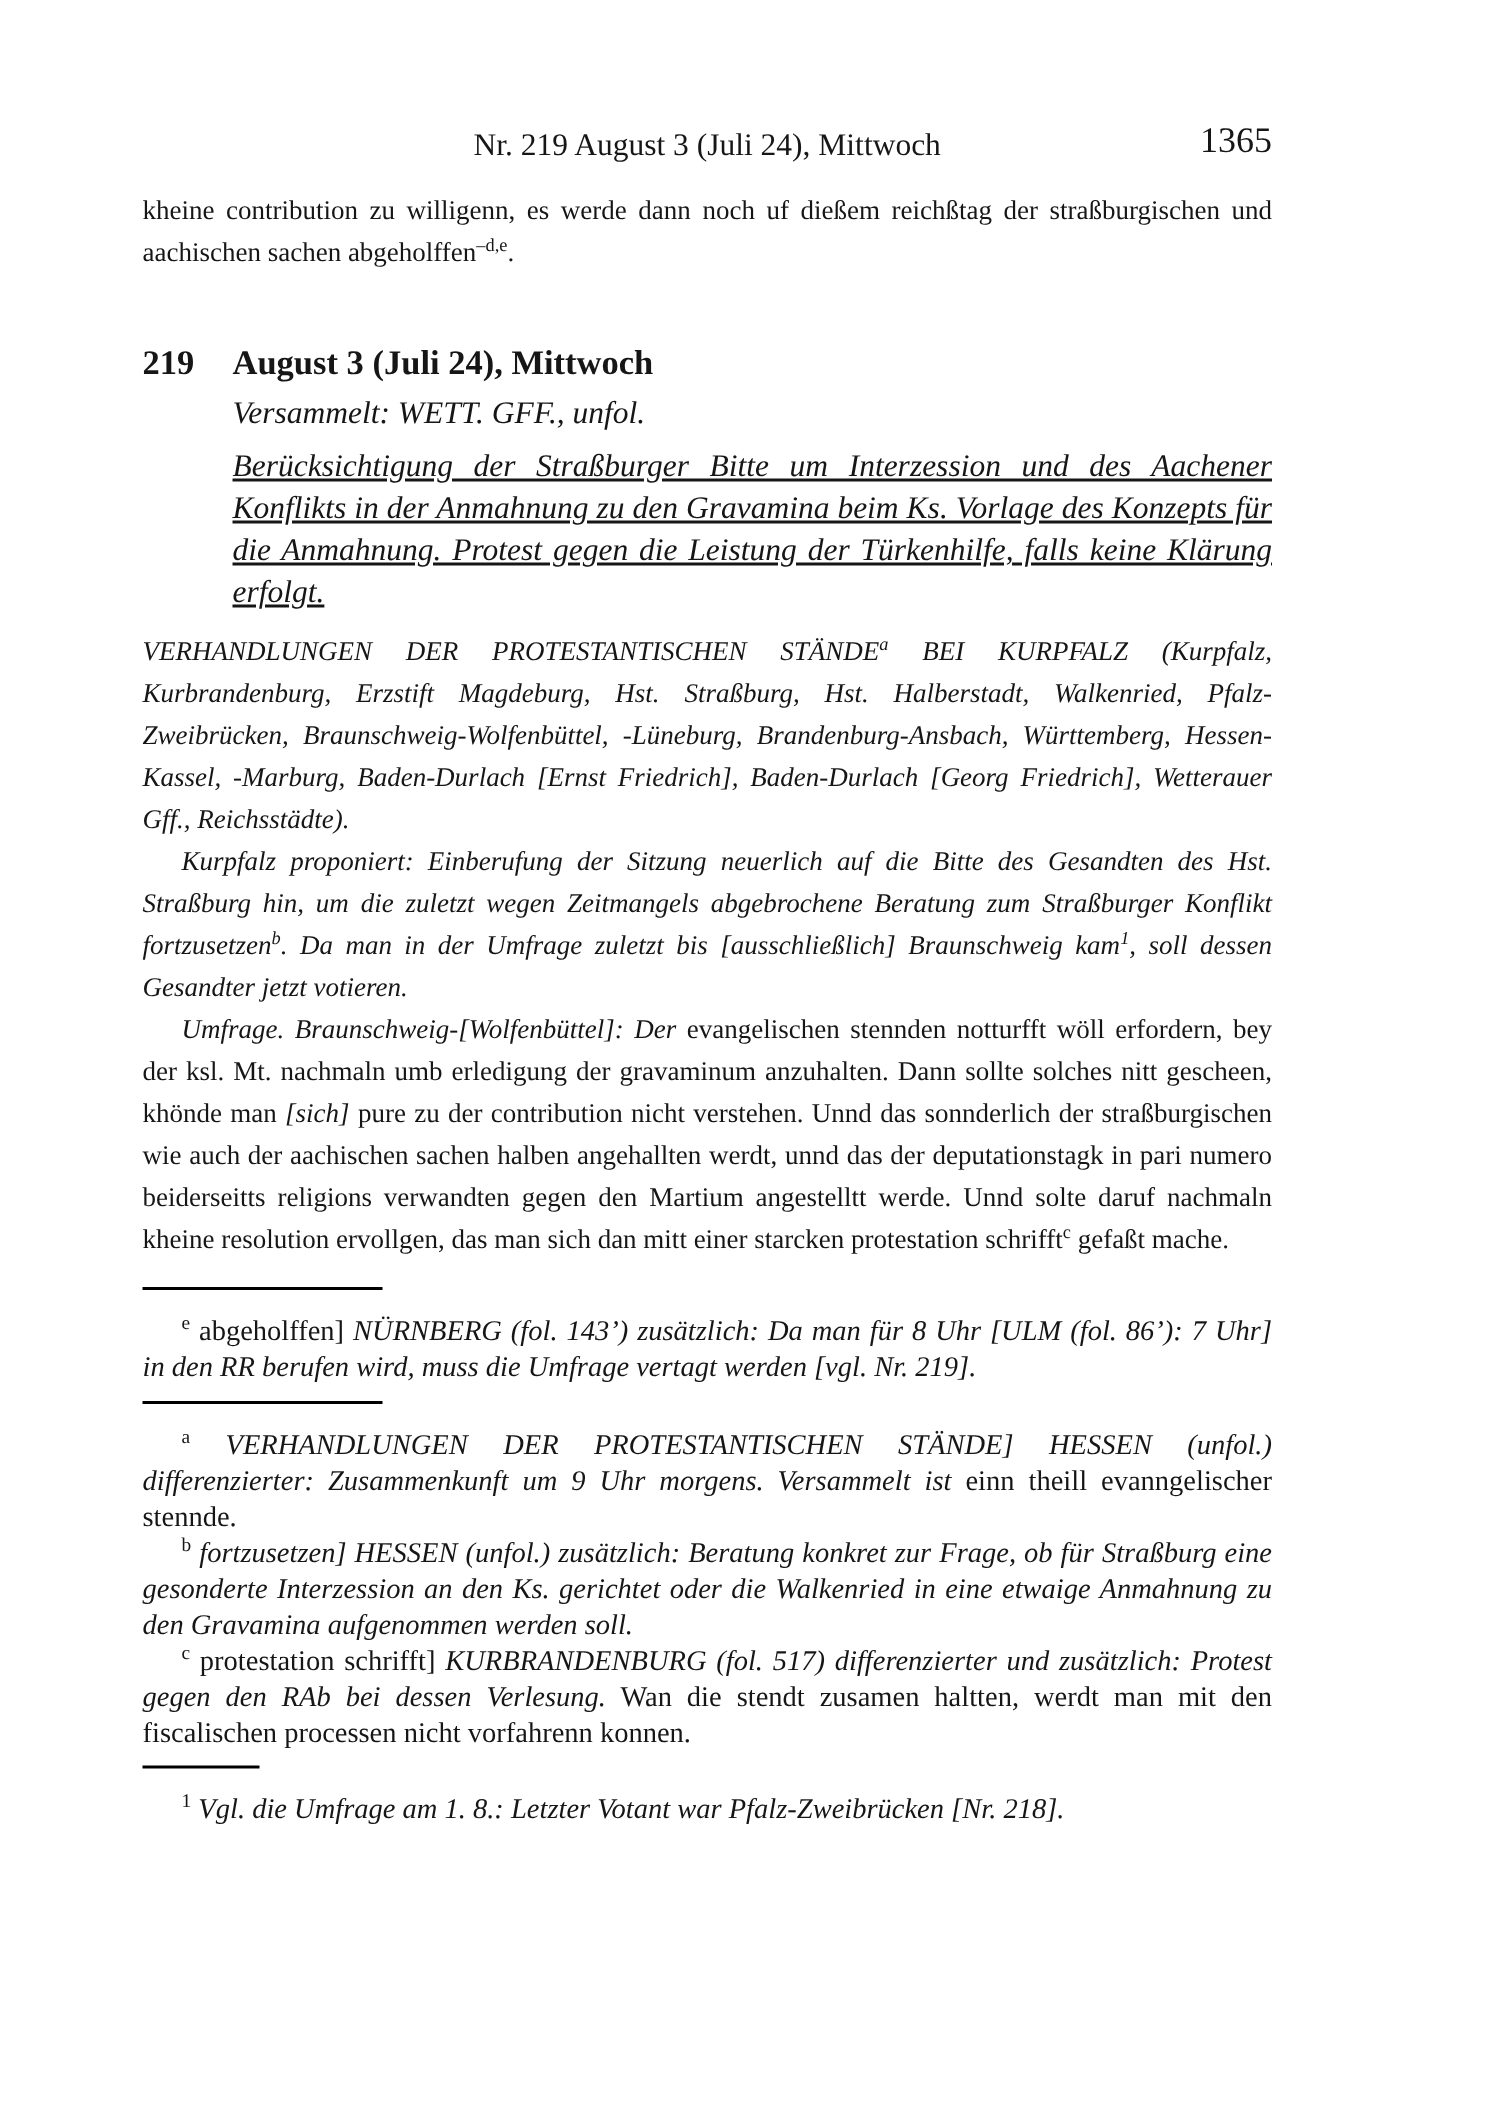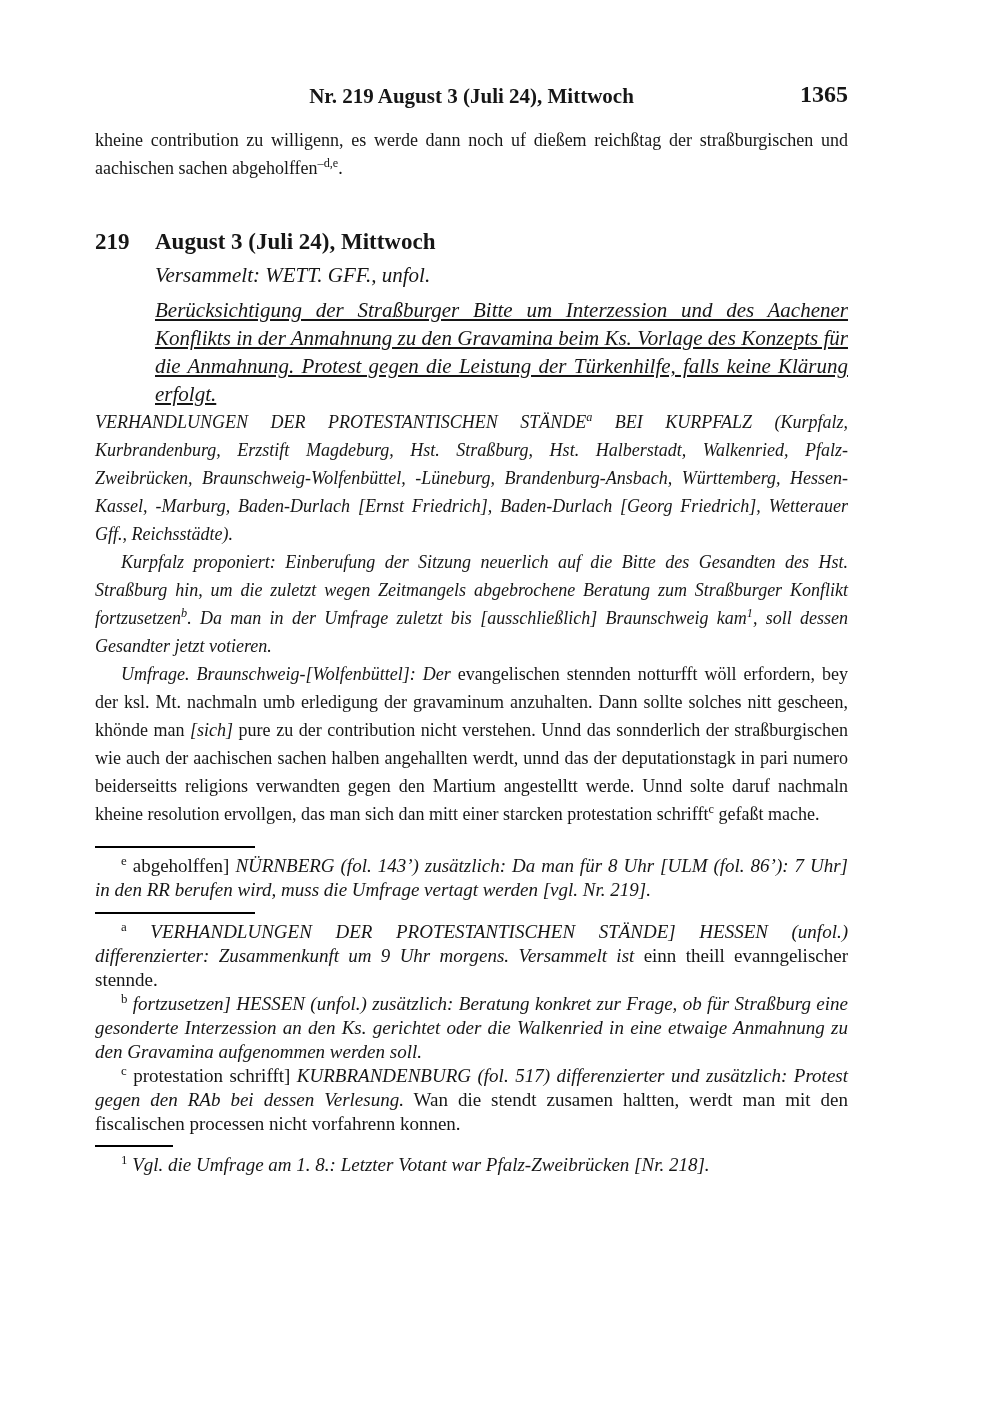--- a/index.html
+++ b/index.html
@@ -13,21 +13,20 @@
     font-family: "Liberation Serif", "DejaVu Serif", serif;
     overflow: hidden;
     box-sizing: border-box;
     padding: 82px 156px 0 95px;
   }
   .running-head {
     position: relative;
     height: 28px;
     font-size: 21px;
     line-height: 28px;
-    font-weight: bold;
   }
   .running-head .rh-title {
     position: absolute;
     left: 0; right: 0;
     text-align: center;
   }
   .running-head .rh-page {
     position: absolute;
     right: 0;
     top: -2px;
@@ -64,21 +63,21 @@
   .summary-par {
     margin-top: 7px;
     margin-left: 60px;
     font-size: 21px;
     font-style: italic;
     line-height: 28px;
     text-align: justify;
     text-decoration: underline;
   }
   .participants-par {
-    margin-top: 0;
+    margin-top: 12px;
     font-style: italic;
     font-family: Liberation Serif, serif;
   }
   .proposition-par {
     font-style: italic;
     text-indent: 26px;
   }
   .umfrage-par {
     text-indent: 26px;
   }
@@ -90,21 +89,21 @@
   }
   .fn-rule-1 { margin-top: 18px; }
   .fn-rule-2 { margin-top: 10px; }
   .fn-rule-3 { width: 78px; margin-top: 9px; }
   .fn-par {
     font-size: 19px;
     line-height: 24px;
     text-align: justify;
     text-indent: 26px;
   }
-  .fn-first { margin-top: 6px; }
+  .fn-first { margin-top: 16px; }
   .i { font-style: italic; }
   .r { font-style: normal; }
   sup {
     font-size: 0.68em;
     line-height: 0;
     vertical-align: super;
     letter-spacing: 0;
   }
 </style>
 </head>

